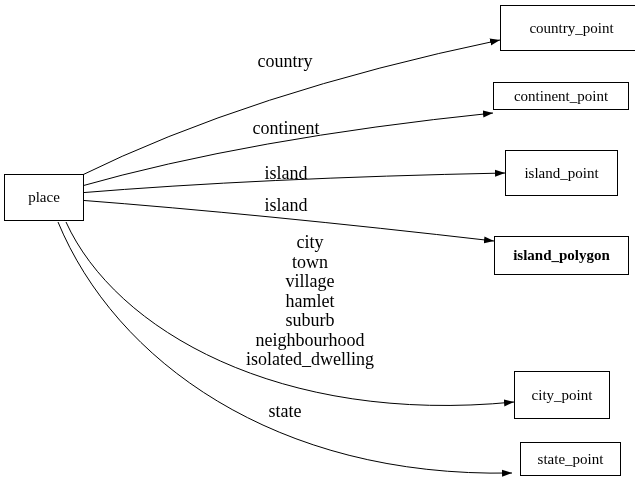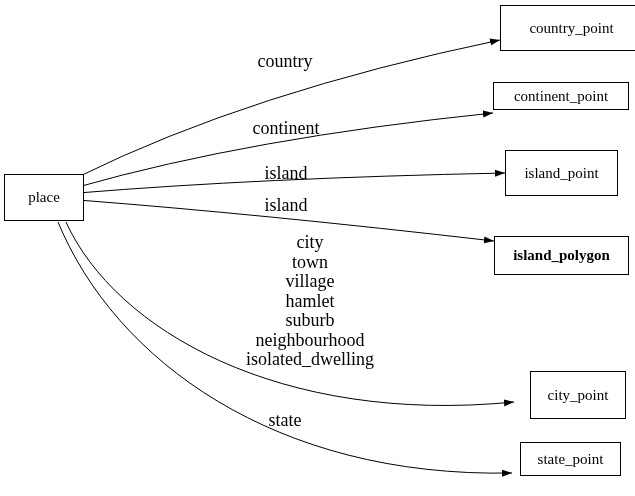--- a/index.html
+++ b/index.html
@@ -81,21 +81,21 @@
   </div>
 
   <div class="node" style="left:505px; top:150px; width:113px; height:46px;">
     <span>island_point</span>
   </div>
 
   <div class="node" style="left:494px; top:236px; width:135px; height:39px;font-weight:bold;">
     <span>island_polygon</span>
   </div>
 
-  <div class="node" style="left:514px; top:371px; width:96px; height:48px;margin-left:16px;">
+  <div class="node" style="left:514px; top:371px; width:96px; height:48px;">
     <span>city_point</span>
   </div>
 
   <div class="node" style="left:520px; top:442px; width:101px; height:34px;">
     <span>state_point</span>
   </div>
 
   <div class="edge-label" style="left:285px; top:62px;">country</div>
 
   <div class="edge-label" style="left:286px; top:129px;">continent</div>
@@ -105,15 +105,15 @@
   <div class="edge-label" style="left:286px; top:206px;">island</div>
 
   <div class="edge-label" style="left:286px; top:301px;margin-left:24px;">city
 town
 village
 hamlet
 suburb
 neighbourhood
 isolated_dwelling</div>
 
-  <div class="edge-label" style="left:285px; top:421px;text-align:right;">state</div>
+  <div class="edge-label" style="left:285px; top:412px;text-align:right;">state</div>
 
 </div>
 
 </body></html>

